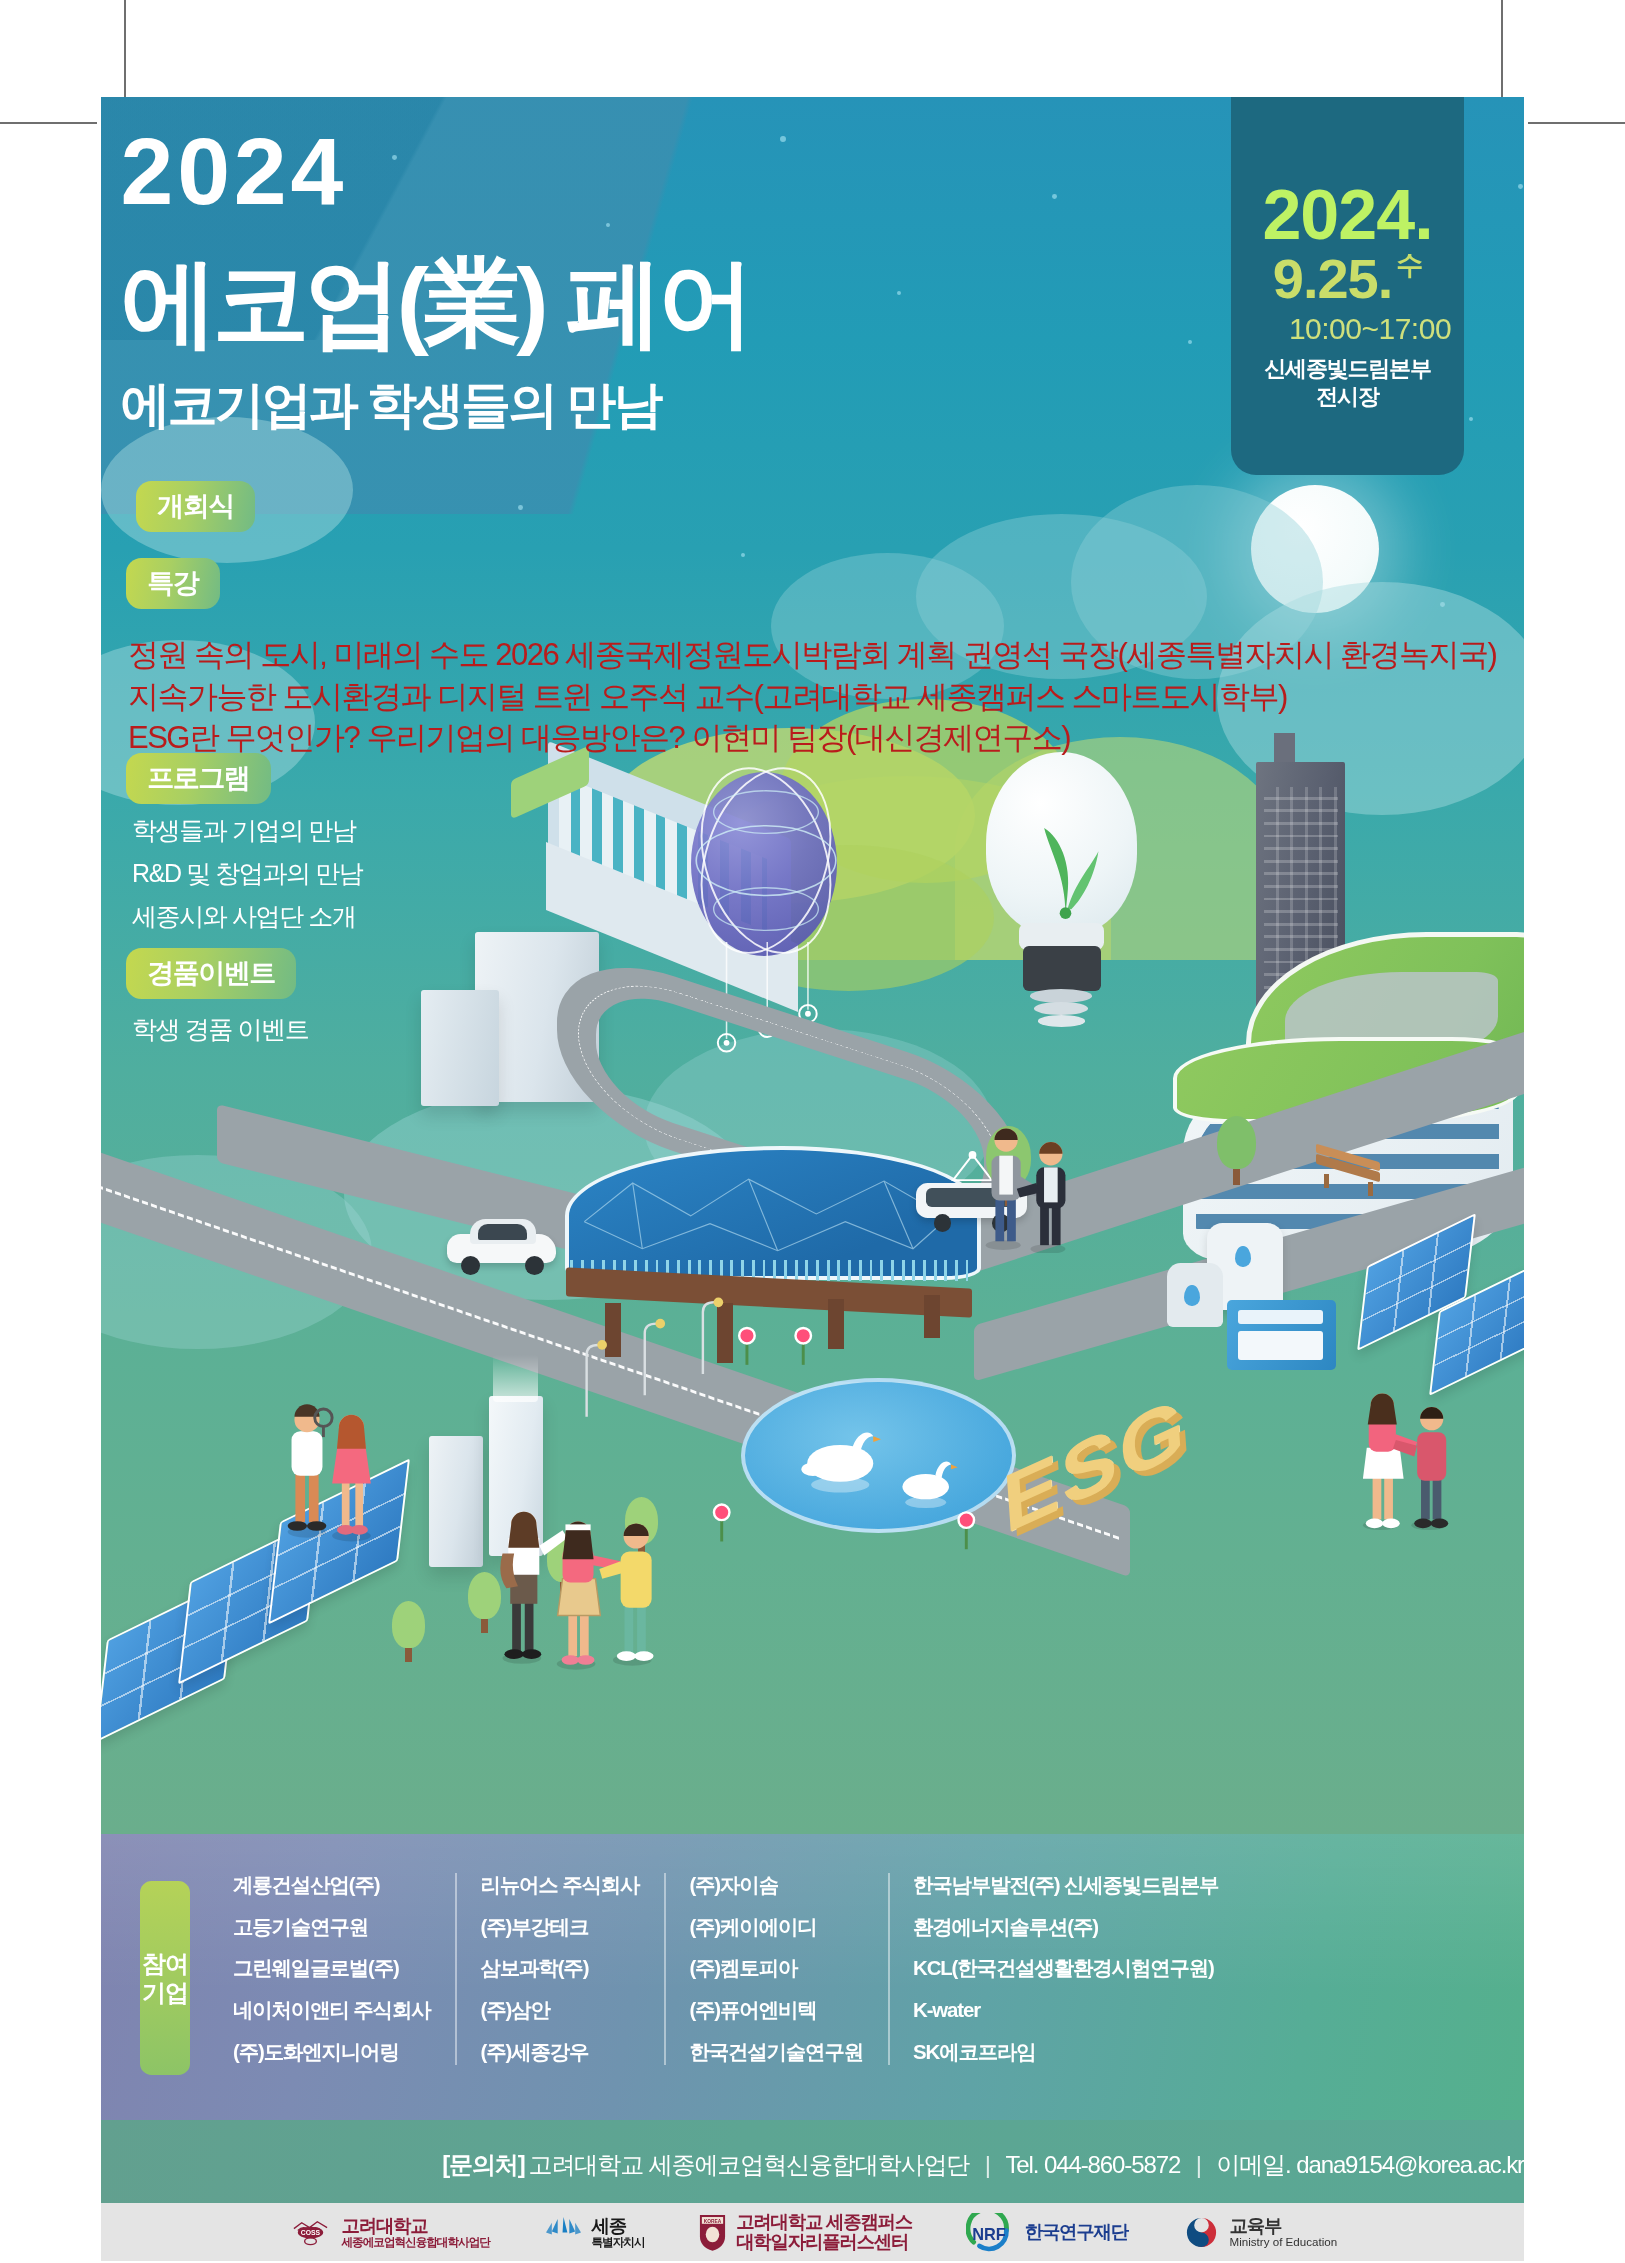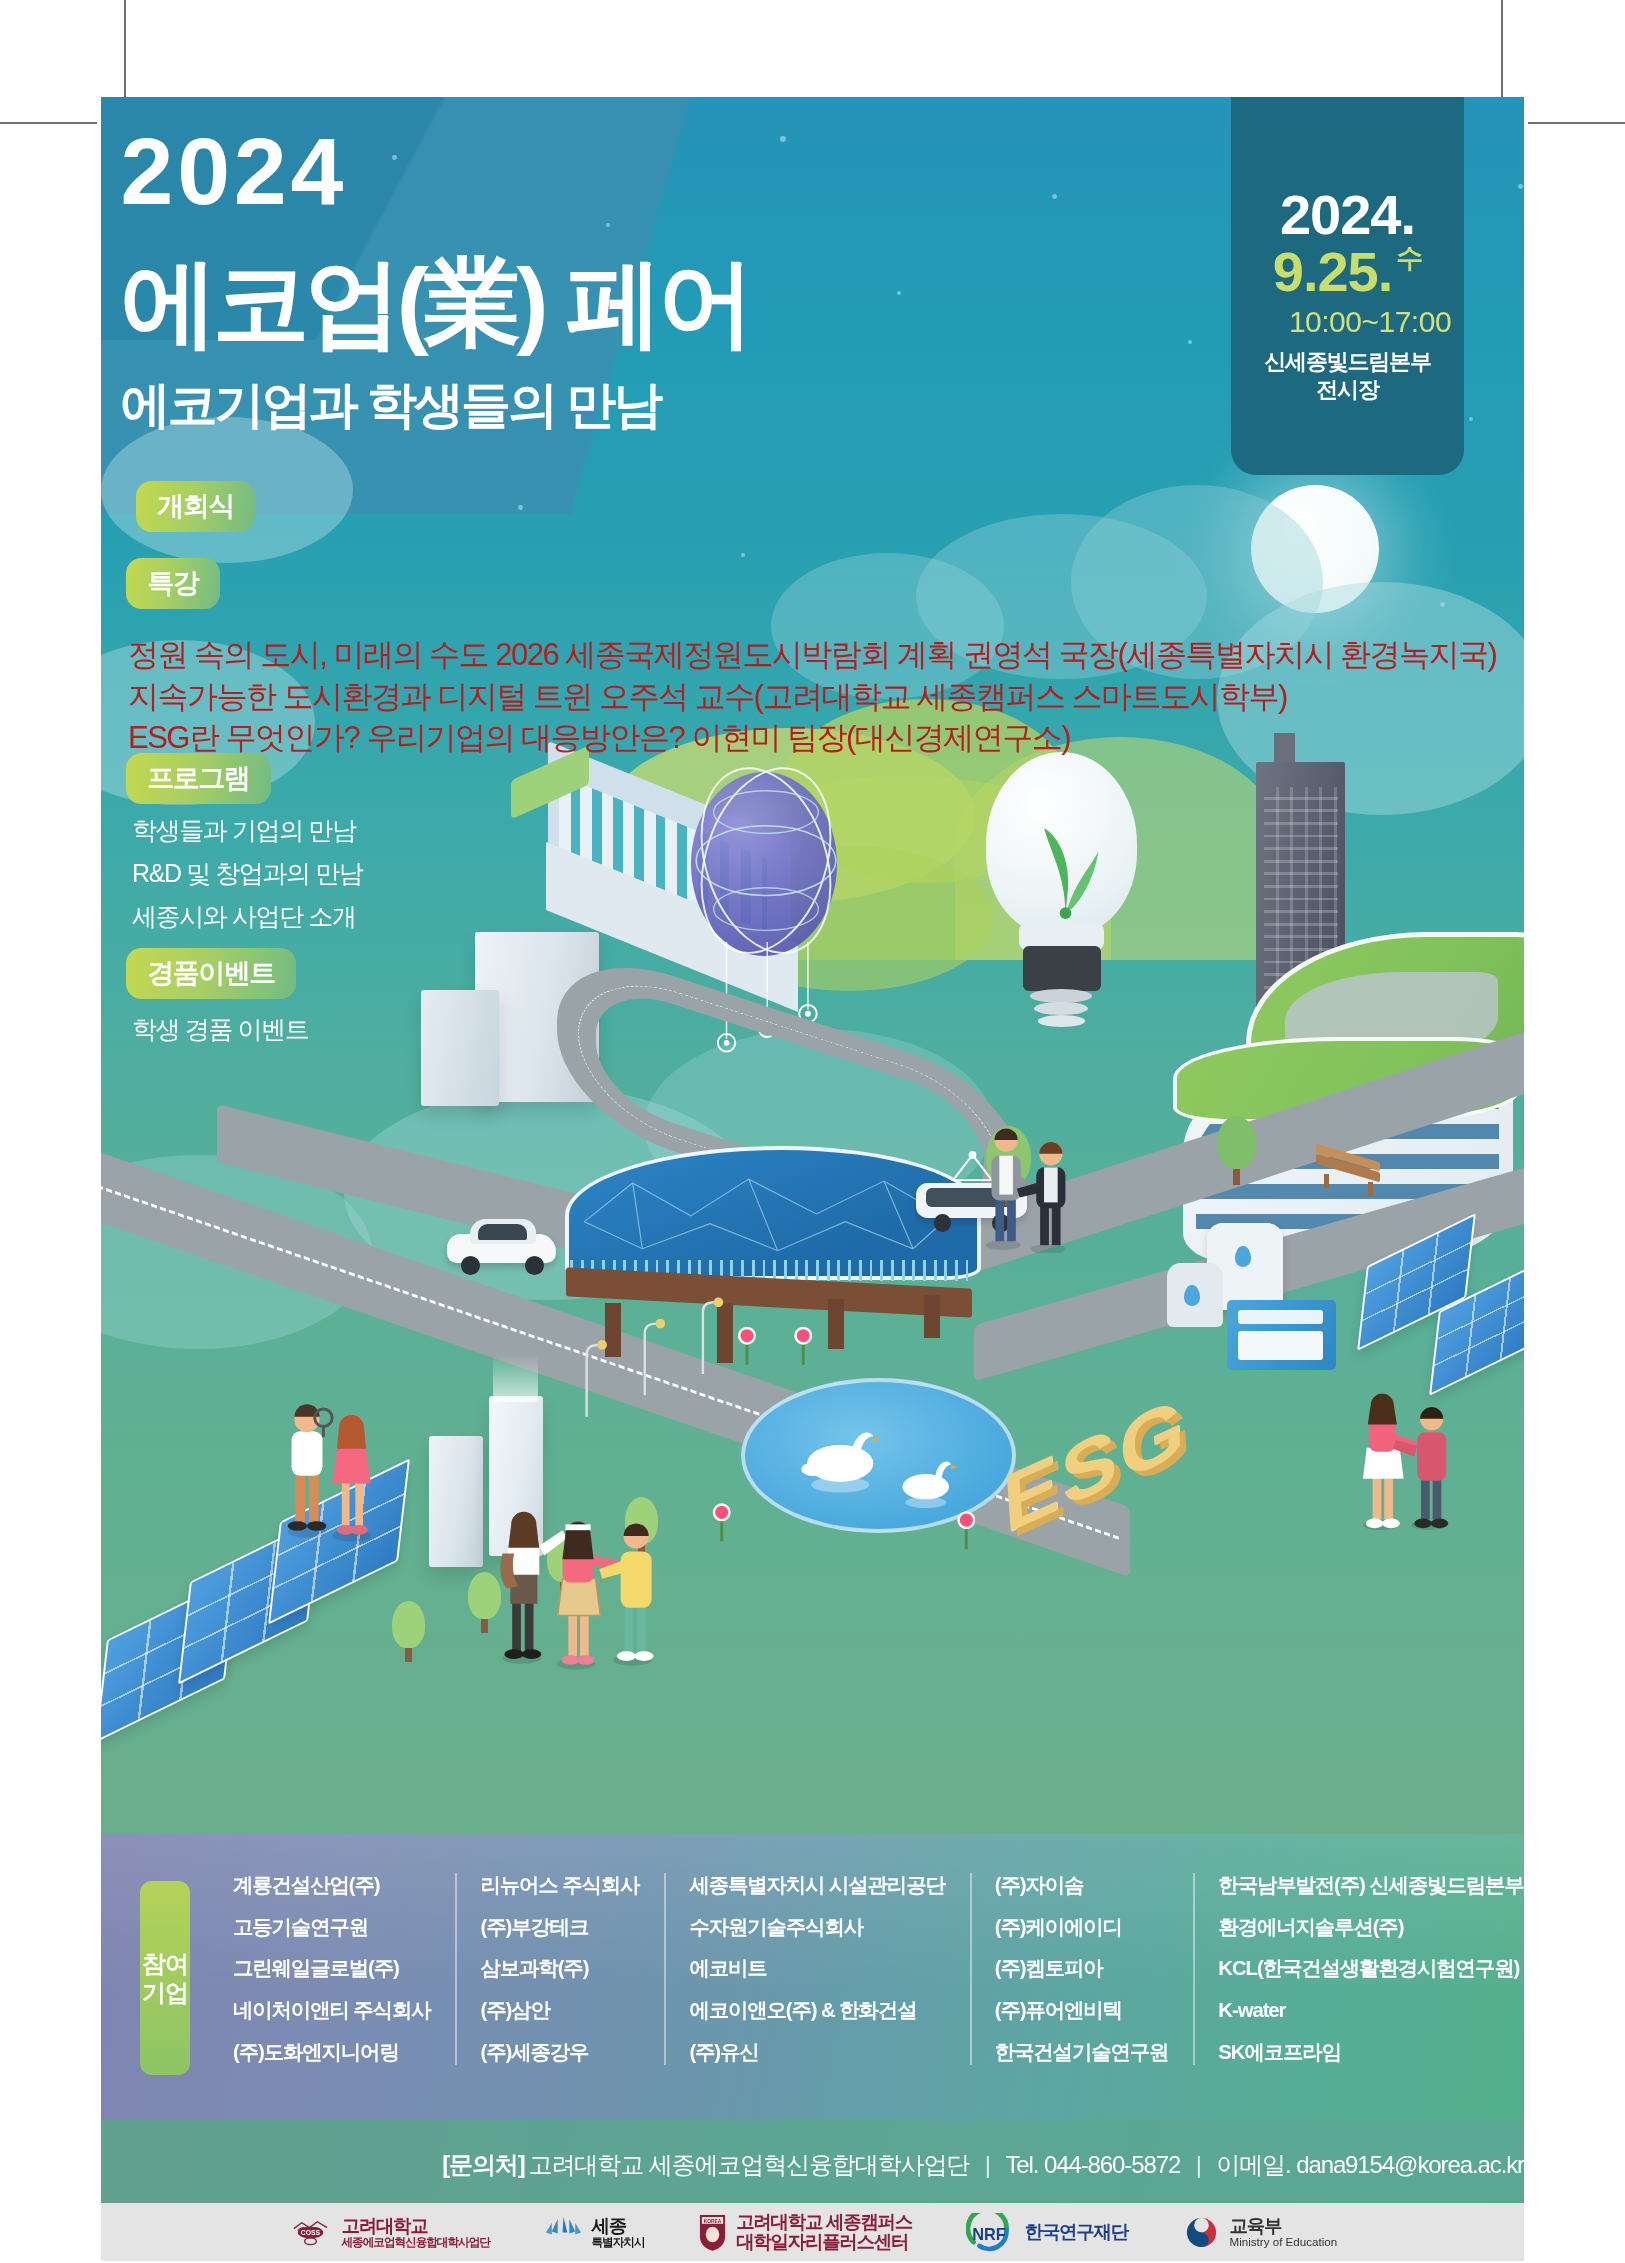--- a/index.html
+++ b/index.html
@@ -27,21 +27,21 @@
   .cloud2{position:absolute;background:#a8dcdf;border-radius:50%;opacity:.45;}
   .moon{position:absolute;width:128px;height:128px;border-radius:50%;
         background:radial-gradient(circle at 38% 34%,#ffffff 0%,#f4fbfb 62%,#e6f5f3 100%);
         box-shadow:0 0 58px 25px rgba(255,255,255,.30);}
   .hill{position:absolute;border-radius:50% 50% 0 0;opacity:.55;}
 
   
   .datebox{position:absolute;right:60px;top:0;width:233px;height:378px;
            background:#1d6980;border-radius:0 0 25px 25px;z-index:6;
            display:flex;flex-direction:column;align-items:center;justify-content:center;padding-top:19.4px;box-sizing:border-box;}
-  .d-year{font-size:56px;font-weight:700;color:#ffffff;letter-spacing:-1px;line-height:.98;}
+  .d-year{font-size:70px;font-weight:700;color:#bef264;letter-spacing:-1px;line-height:.98;}
   .d-day{font-size:56px;font-weight:700;color:#c9dd6a;letter-spacing:-1px;line-height:1.02;display:flex;align-items:flex-start;}
   .d-dow{font-size:27px;font-weight:700;margin-left:3.9px;margin-top:1.9px;}
   .d-time{font-size:30px;font-weight:500;color:#cfe07c;margin-top:4.9px;letter-spacing:-0.5px;margin-left:45px;}
   .d-venue{font-size:22px;font-weight:700;color:#ffffff;margin-top:9.7px;text-align:center;line-height:1.25;letter-spacing:-1.2px;}
 
   
   .hl{position:absolute;left:19.4px;z-index:7;color:#fff;}
   .hl-2024{top:27px;font-size:95px;font-weight:700;letter-spacing:3.9px;line-height:1;}
   .hl-main{top:155px;font-size:97px;font-weight:800;letter-spacing:-4.9px;line-height:1.05;white-space:nowrap;}
   .hl-sub{top:283px;font-size:50px;font-weight:800;letter-spacing:-2.9px;line-height:1;}
@@ -547,27 +547,20 @@
         <div class="p-item">(주)도화엔지니어링</div>
       </div>
       <div class="p-col" style="margin-left:25px;">
         <div class="p-item">리뉴어스 주식회사</div>
         <div class="p-item">(주)부강테크</div>
         <div class="p-item">삼보과학(주)</div>
         <div class="p-item">(주)삼안</div>
         <div class="p-item">(주)세종강우</div>
       </div>
       <div class="p-col" style="margin-left:25px;">
-        <div class="p-item">세종특별자치시 시설관리공단</div>
-        <div class="p-item">수자원기술주식회사</div>
-        <div class="p-item">에코비트</div>
-        <div class="p-item">에코이앤오(주) &amp; 한화건설</div>
-        <div class="p-item">(주)유신</div>
-      </div>
-      <div class="p-col" style="margin-left:25px;">
         <div class="p-item">(주)자이솜</div>
         <div class="p-item">(주)케이에이디</div>
         <div class="p-item">(주)켐토피아</div>
         <div class="p-item">(주)퓨어엔비텍</div>
         <div class="p-item">한국건설기술연구원</div>
       </div>
       <div class="p-col" style="margin-left:25px;">
         <div class="p-item">한국남부발전(주) 신세종빛드림본부</div>
         <div class="p-item">환경에너지솔루션(주)</div>
         <div class="p-item">KCL(한국건설생활환경시험연구원)</div>

